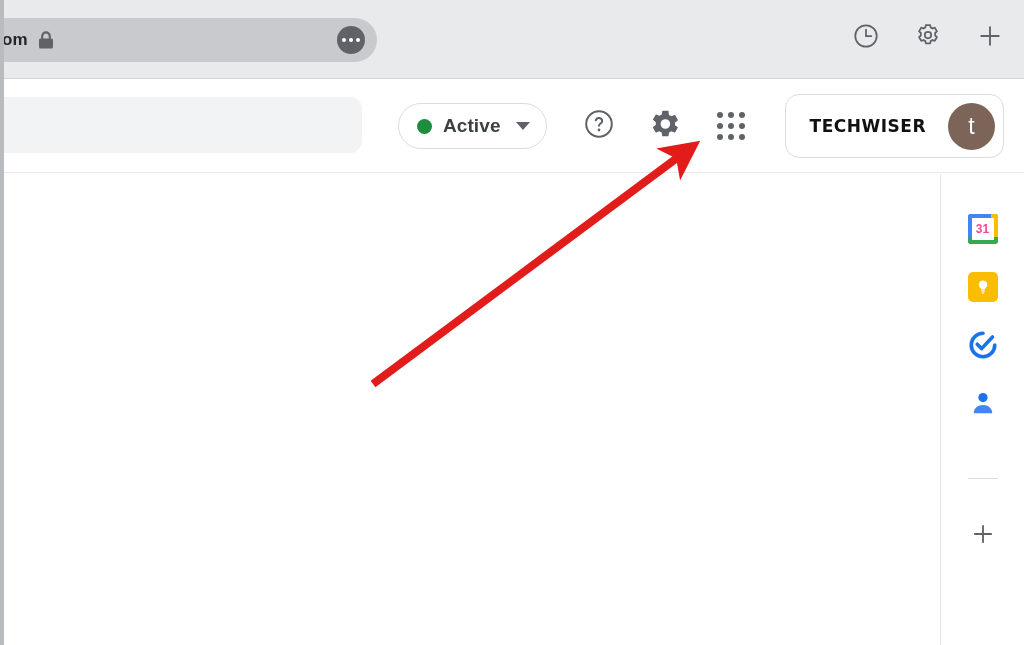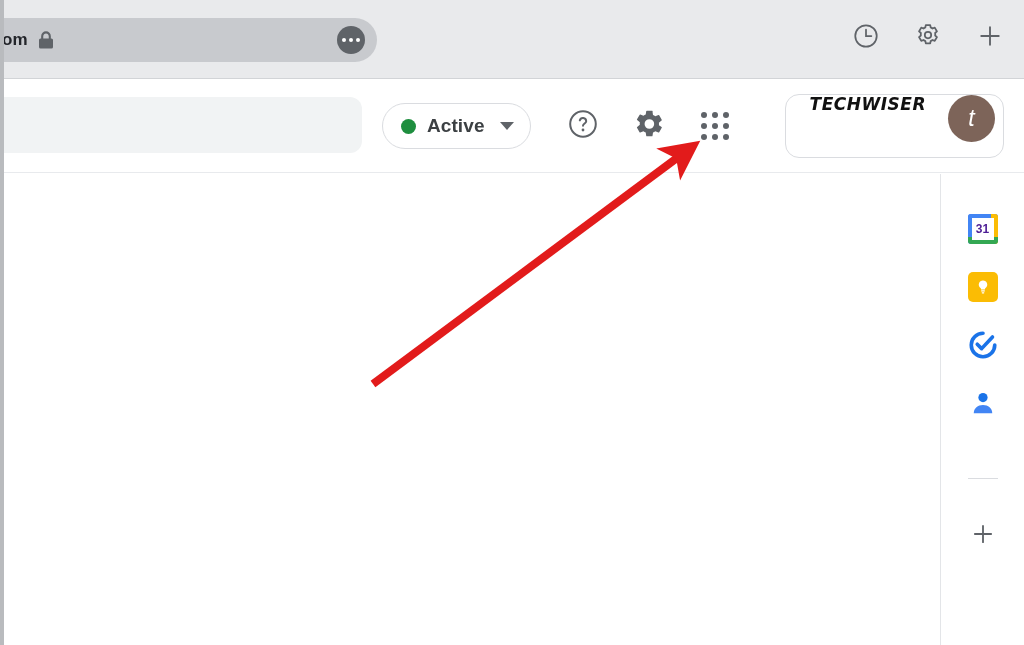--- a/index.html
+++ b/index.html
@@ -173,28 +173,28 @@
   }
   .apps-grid i {
     width: 6px; height: 6px;
     border-radius: 50%;
     background: #5f6368;
     display: block;
   }
 
   .brand-chip {
     display: flex;
+    align-items: center;
     height: 64px;
     padding: 0 8px 0 24px;
     border: 1px solid #dadce0;
     border-radius: 14px;
     background: #ffffff;
     gap: 22px;
-    margin-left: 28px;
-    font-style: italic;
+    margin-left: 12px;
   }
   .brand-name {
     font-size: 17px;
     font-weight: 700;
     color: #111111;
     letter-spacing: .5px;
     font-family: "DejaVu Sans", sans-serif;
     transform: scaleY(1.05);
   }
   .avatar {
@@ -253,21 +253,21 @@
     background: #ffffff;
   }
   .ico-cal .c-blue { position:absolute; left:0; top:0; width:100%; height:7px; background:#4285f4; }
   .ico-cal .c-yellow { position:absolute; right:0; top:0; width:7px; height:100%; background:#fbbc04; }
   .ico-cal .c-green { position:absolute; left:0; bottom:0; width:100%; height:7px; background:#34a853; }
   .ico-cal .c-blue2 { position:absolute; left:0; top:0; width:7px; height:100%; background:#4285f4; }
   .ico-cal .c-white { position:absolute; left:4px; top:4px; right:4px; bottom:4px; background:#ffffff; }
   .ico-cal .c-num {
     position:absolute; left:0; top:0; right:0; bottom:0;
     display:flex; align-items:center; justify-content:center;
-    font-size: 12px; font-weight: 700; color:#4c1d95;
+    font-size: 12px; font-weight: 700; color:#ec4899;
     font-family:"Liberation Sans", sans-serif;
   }
 
   
   .ico-keep {
     width: 30px; height: 30px;
     background: #fbbc04;
     border-radius: 5px;
     display: flex;
     align-items: center;

